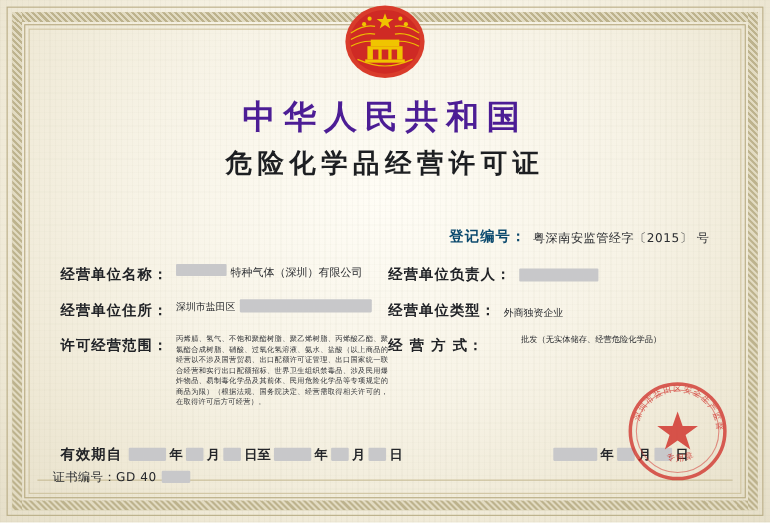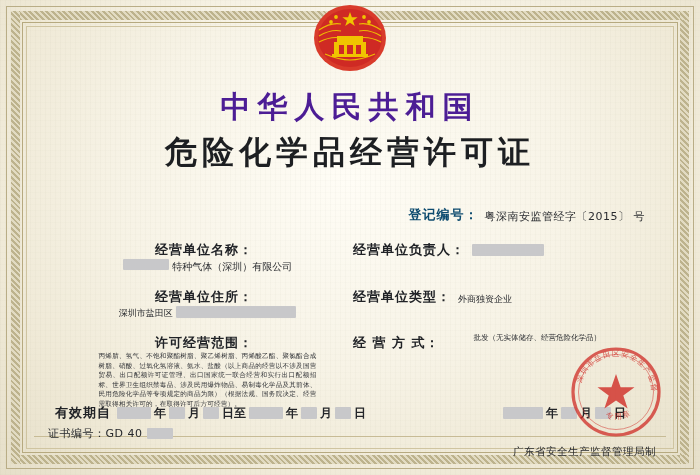--- a/index.html
+++ b/index.html
@@ -101,21 +101,21 @@
     font-family: "DejaVu Sans", sans-serif;
     font-size: 30px;
     font-weight: bold;
     letter-spacing: 7px;
     color: #4c1d95;
     line-height: 1;
   }
   .title-sub {
     margin-top: 14px;
     font-family: "DejaVu Sans", sans-serif;
-    font-size: 32px;
+    font-size: 24px;
     font-weight: bold;
     letter-spacing: 5px;
     color: #1d1f22;
     line-height: 1;
   }
 
   
   .reg-row {
     position: absolute;
     right: 55px;
@@ -146,22 +146,21 @@
     z-index: 4;
   }
   .row {
     display: flex;
     align-items: flex-start;
     margin-bottom: 13px;
   }
   .col-left {
     width: 298px;
     display: flex;
-    align-items: center;
-    flex-direction: column;
+    align-items: flex-start;
   }
   .col-right {
     flex: 1;
     display: flex;
     align-items: flex-end;
   }
   .lbl {
     font-size: 13px;
     font-weight: bold;
     color: #212327;
@@ -430,15 +429,14 @@
         <textPath href="#sealArcBottom" startOffset="33%">专用章</textPath>
       </text>
     </svg>
   </div>
 
   <div class="bottom-rule"></div>
   <div class="bottom-left">
     <span>证书编号：GD 40</span>
     <span class="redact" style="width:26px;height:11px;"></span>
   </div>
-  <div class="bottom-right">广东省安全生产监督管理局制</div>
 
 </div>
 
 </body></html>

